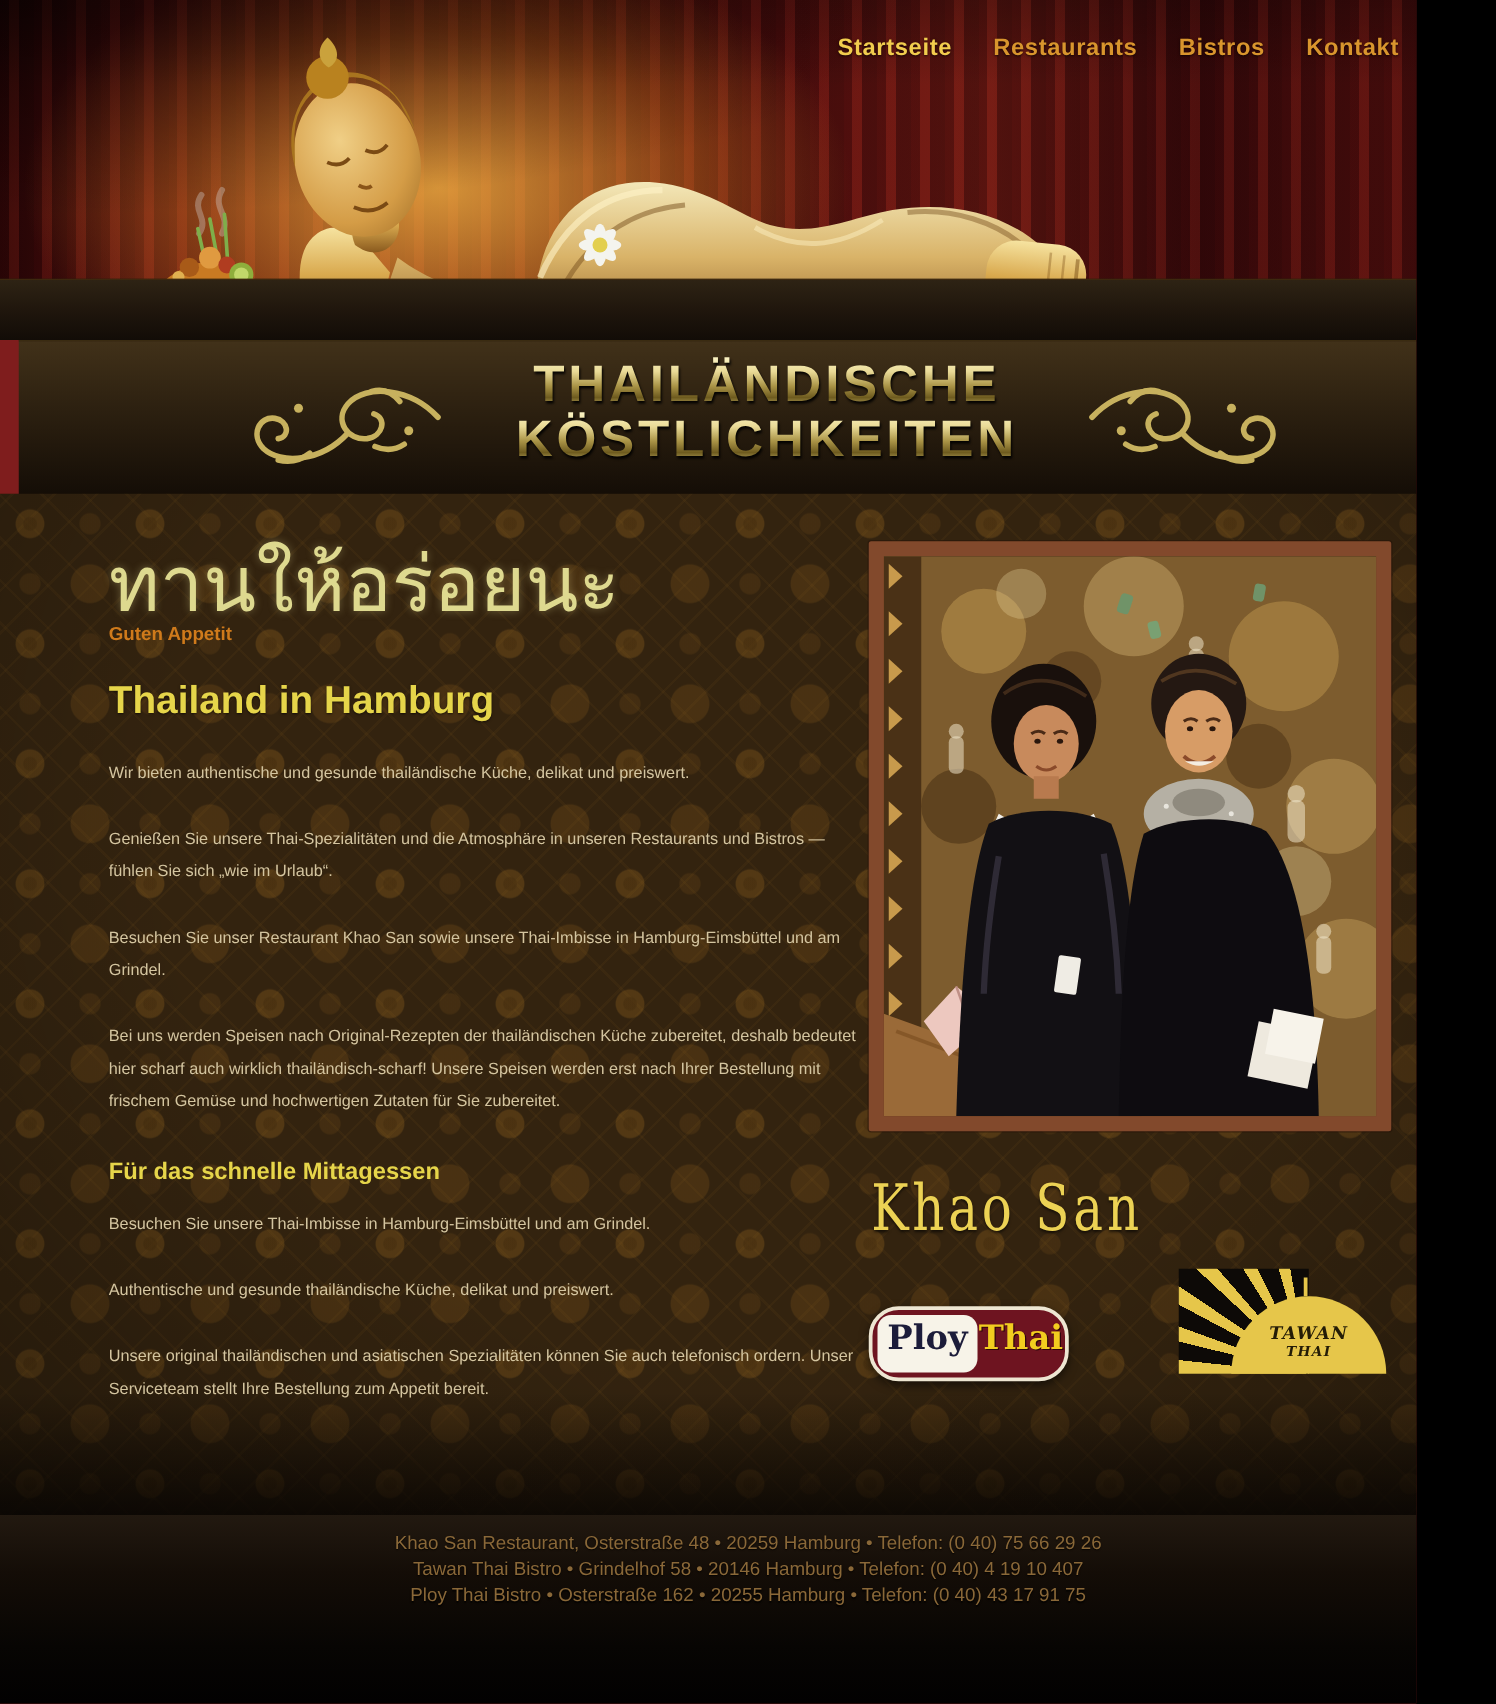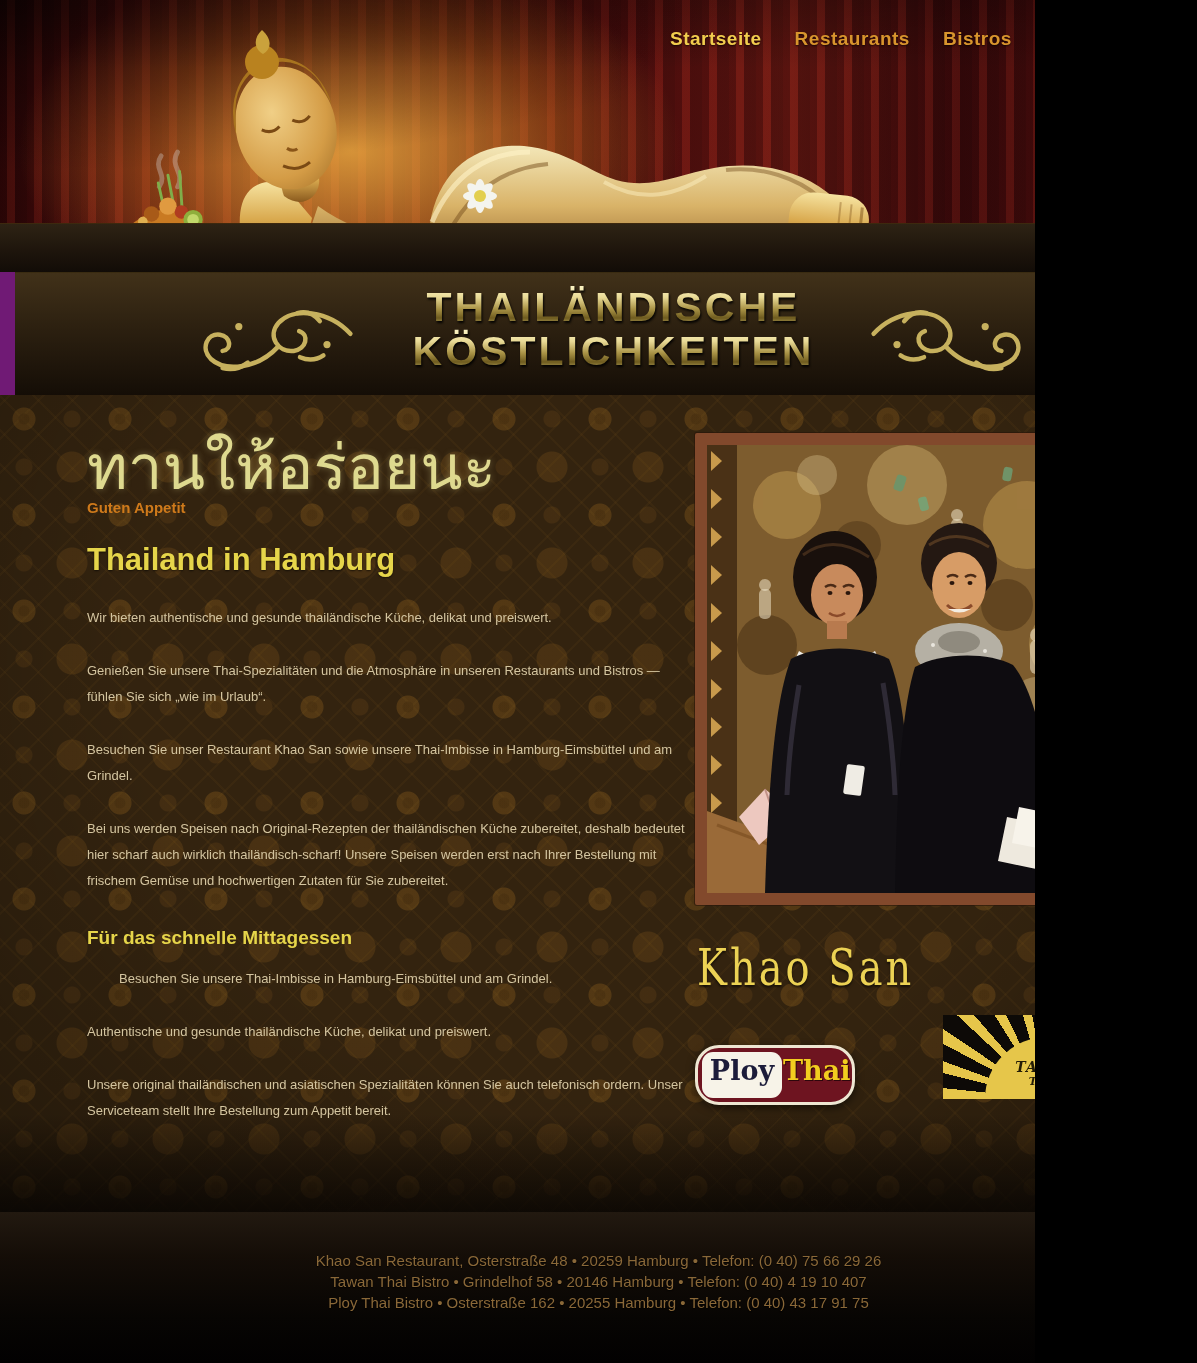--- a/index.html
+++ b/index.html
@@ -1,17 +1,17 @@
 <!DOCTYPE html>
 <html><head>
 <meta charset="utf-8">
 <style>
   html,body{margin:0;padding:0;background:#000;}
-  .page{position:relative;width:1035px;height:1363px;overflow:hidden;
-        font-family:"Liberation Sans",sans-serif;background:#701a75;}
+  .page{position:relative;width:1133px;height:1363px;overflow:hidden;
+        font-family:"Liberation Sans",sans-serif;background:#7f1d1d;}
 
   
   .hero{position:absolute;top:0;left:0;width:1197px;height:272px;
     background:
       radial-gradient(ellipse 460px 280px at 350px 150px, rgba(236,170,64,.85) 0%, rgba(190,110,30,.45) 45%, rgba(120,40,10,0) 72%),
       repeating-linear-gradient(90deg, rgba(30,2,2,.28) 0 7px, rgba(160,45,25,.18) 7px 15px, rgba(15,1,1,.30) 15px 27px),
       linear-gradient(90deg,#2c0607 0%,#641212 10%,#7d1d13 24%,#6f190f 36%,#5c1010 52%,#6e1a14 66%,#3d0a0c 80%,#55100f 92%,#420c0d 100%);}
   .hero-vignette{position:absolute;inset:0;
     background:radial-gradient(ellipse at 0% 0%, rgba(0,0,0,.55) 0%, transparent 45%),
                linear-gradient(180deg, rgba(0,0,0,.25) 0%, transparent 25%);}
@@ -57,21 +57,21 @@
     background:radial-gradient(ellipse at 50% 32%, transparent 55%, rgba(0,0,0,.30) 100%),
                linear-gradient(180deg, transparent 88%, rgba(10,6,3,.85) 100%);}
 
   .col-left{position:absolute;left:87px;top:44px;width:600px;z-index:2;}
   .thai-heading{font-family:"DejaVu Sans",sans-serif;font-size:62px;line-height:58px;
     color:#ded98f;text-shadow:0 0 7px rgba(235,225,150,.35);}
   .thai-sub{width:345px;text-align:left;font-size:15px;font-weight:bold;color:#cf7a1b;margin-top:2px;}
   .h1{margin:26px 0 0 0;font-size:31px;font-weight:bold;color:#e6d54a;text-shadow:0 1px 2px rgba(0,0,0,.6);}
   .para{margin:27px 0 0 0;font-size:13px;line-height:26px;color:#d4c5a0;}
   .h2{margin:33px 0 0 0;font-size:19px;font-weight:bold;color:#e6d54a;}
-  .para.tight{margin-top:17px;margin-left:32px;}
+  .para.tight{margin-top:17px;}
 
   .col-right{position:absolute;left:695px;top:38px;width:420px;height:740px;z-index:2;}
   .photo-frame{position:absolute;left:0;top:0;width:394px;height:448px;
     border:12px solid #82492c;border-radius:2px;
     box-shadow:0 0 0 1px rgba(40,20,8,.6), inset 0 0 14px rgba(0,0,0,.55);
     background:#6d4e26;overflow:hidden;}
   .photo-frame svg{display:block;}
 
   .khao-logo{position:absolute;left:2px;top:505px;font-family:"DejaVu Serif",serif;
     font-size:40px;letter-spacing:3px;color:#ecd254;transform:scaleY(1.28);
@@ -100,21 +100,21 @@
     border-radius:62px 62px 0 0;background:#e6c64a;text-align:center;}
   .tawan-dome::before{content:"";position:absolute;top:-15px;left:58px;width:3px;height:15px;background:#e6c64a;}
   .tawan-t1{margin-top:22px;font-family:"DejaVu Serif",serif;font-style:italic;font-weight:bold;
     font-size:14px;letter-spacing:1px;color:#241c06;}
   .tawan-t2{font-family:"DejaVu Serif",serif;font-style:italic;font-weight:bold;
     font-size:11px;letter-spacing:1px;color:#241c06;}
 
   
   .footer{position:absolute;top:1212px;left:0;width:1197px;height:151px;
     background:linear-gradient(180deg,#221910 0%,#140d07 30%,#070503 70%,#020101 100%);}
-  .footer-lines{padding-top:38px;text-align:center;}
+  .footer-lines{padding-top:12px;text-align:center;}
   .footer-line{font-size:15px;line-height:21px;color:#8a6838;text-shadow:0 1px 1px rgba(0,0,0,.8);}
 </style>
 </head>
 <body>
 
 <div class="page">
 
   <div class="hero">
     <div class="hero-vignette"></div>
 

